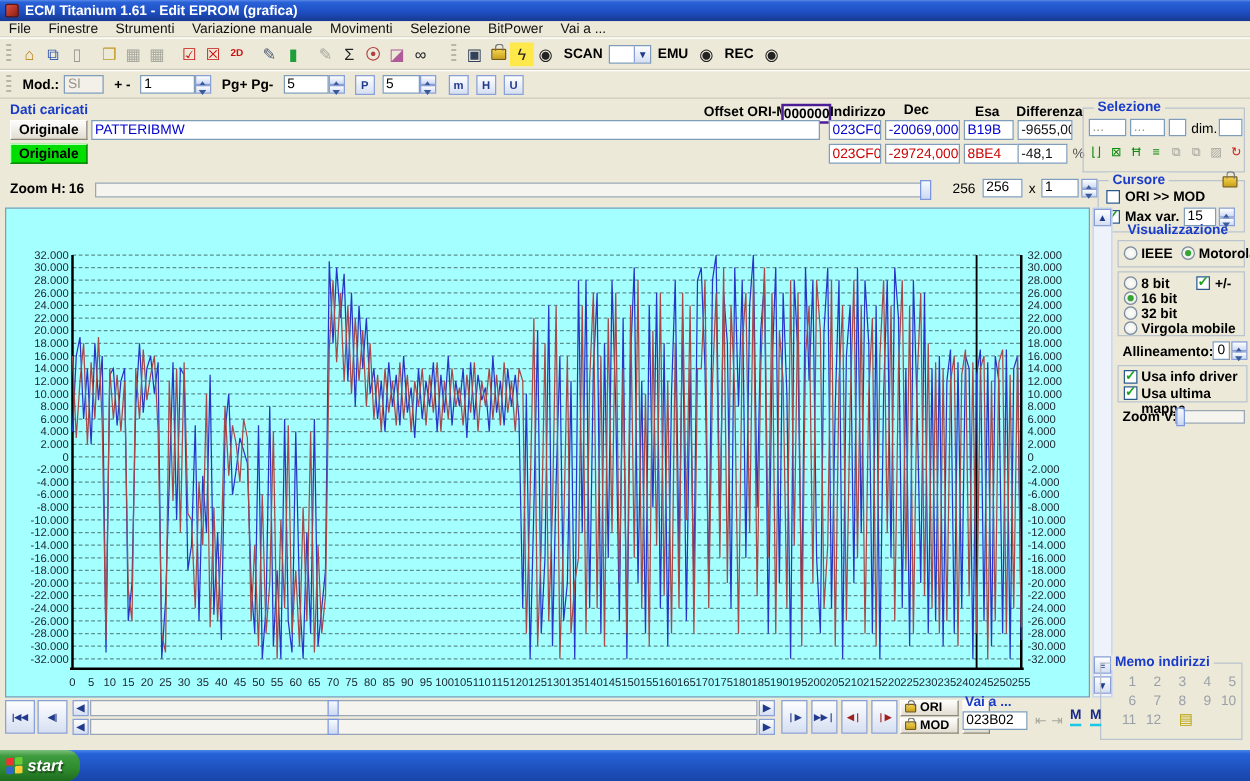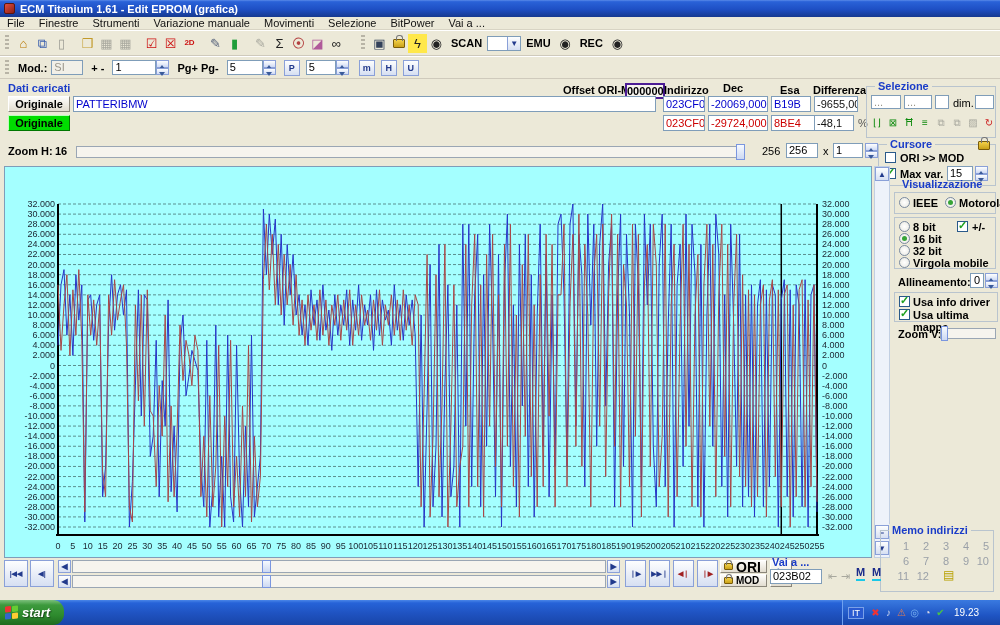--- a/index.html
+++ b/index.html
@@ -435,21 +435,21 @@
   <span class="abs navbtn" style="left:607px;top:575px;width:13px;height:13px">▶</span>
   <div id="navright">
       <span class="abs navbtn" style="left: 625px; top: 560px; width: 21px; height: 27px; font-size: 7px; color: rgb(34, 58, 140);">❘▶</span>
       <span class="abs navbtn" style="left: 649px; top: 560px; width: 21px; height: 27px; font-size: 7px; color: rgb(34, 58, 140);">▶▶❘</span>
       <span class="abs navbtn" style="left: 673px; top: 560px; width: 21px; height: 27px; font-size: 7px; color: rgb(160, 32, 32);">◀❘</span>
       <span class="abs navbtn" style="left: 697px; top: 560px; width: 21px; height: 27px; font-size: 7px; color: rgb(160, 32, 32);">❘▶</span>
     </div>
 
   <div class="abs raised" style="left:720px;top:560px;width:47px;height:13px;display:flex;align-items:center;gap:3px;padding:0 3px">
     <span class="lk"></span>
-    <span class="b" style="font-size:14px">ORI</span>
+    <span class="b" style="font-size:10px">ORI</span>
   </div>
   <div class="abs raised" style="left:720px;top:574px;width:47px;height:13px;display:flex;align-items:center;gap:3px;padding:0 3px">
     <span class="lk"></span>
     <span class="b" style="font-size:10px">MOD</span>
   </div>
   <div class="abs raised" style="left:770px;top:560px;width:22px;height:27px;display:flex;align-items:center;justify-content:center;color:#2244cc;font-size:13px">⚑</div>
 
   <span class="abs blue b" style="left:772px;top:556px">Vai a ...</span>
   <span class="abs field" style="left:770px;top:569px;width:52px;height:15px">023B02</span>
   <span class="abs" style="left:828px;top:570px;color:#a8a89e;font-size:11px">⇤</span>
@@ -461,27 +461,15 @@
   <div class="abs taskbar">
     <div class="startbtn">
       <span class="wflag">
           <i style="background:#e33"></i>
           <i style="background:#6c3"></i>
           <i style="background:#36c"></i>
           <i style="background:#fc3"></i>
         </span>
       <span>start</span>
     </div>
-    <div class="tray">
-      <span style="background:#2a5ad0;border:1px solid #7aa0e8;padding:0 3px;font-size:9px;margin-right:3px">IT</span>
-      <span id="tray" style="display:flex">
-          <span class="trayic" style="color: rgb(238, 51, 51);">✖</span>
-          <span class="trayic" style="color: rgb(205, 214, 238);">♪</span>
-          <span class="trayic" style="color: rgb(216, 122, 90);">⚠</span>
-          <span class="trayic" style="color: rgb(122, 178, 240);">◎</span>
-          <span class="trayic" style="color: rgb(216, 216, 232);">◔</span>
-          <span class="trayic" style="color: rgb(73, 192, 73);">✔</span>
-        </span>
-      <span style="margin-left:5px;font-size:10px">19.23</span>
-    </div>
   </div>
 
 </div>
 
 </body></html>

